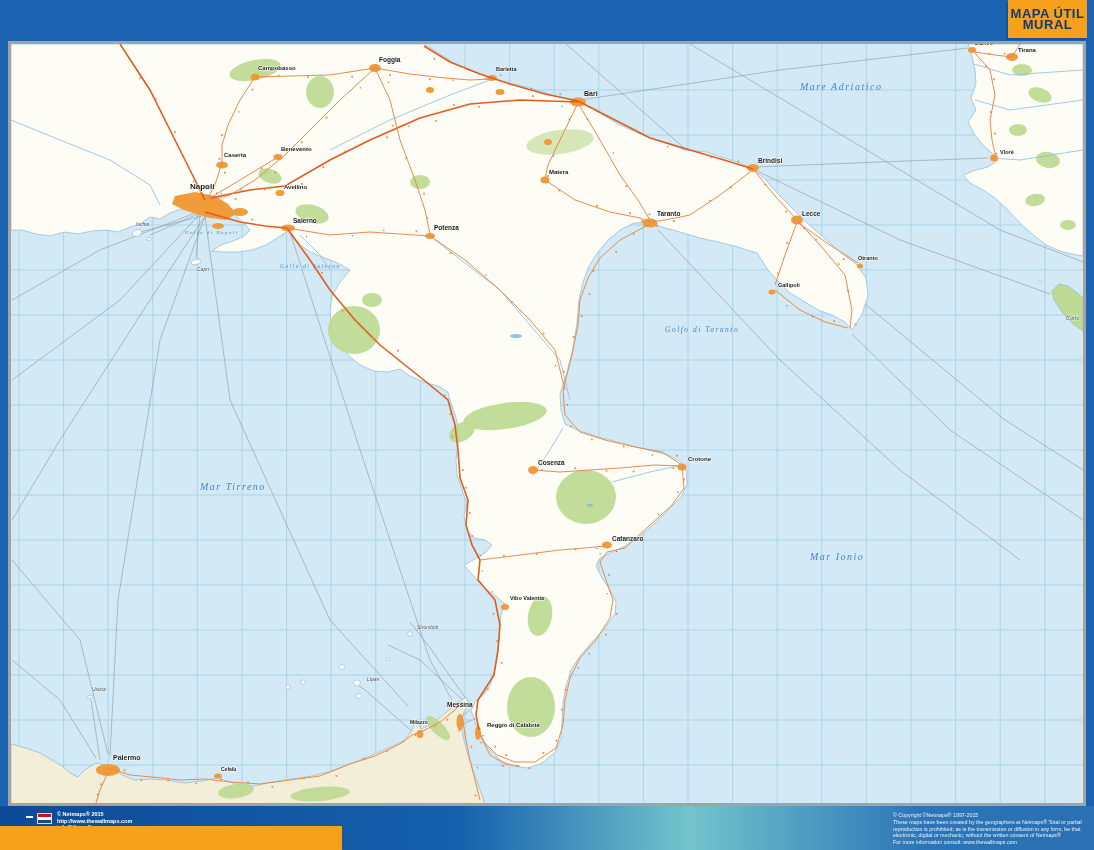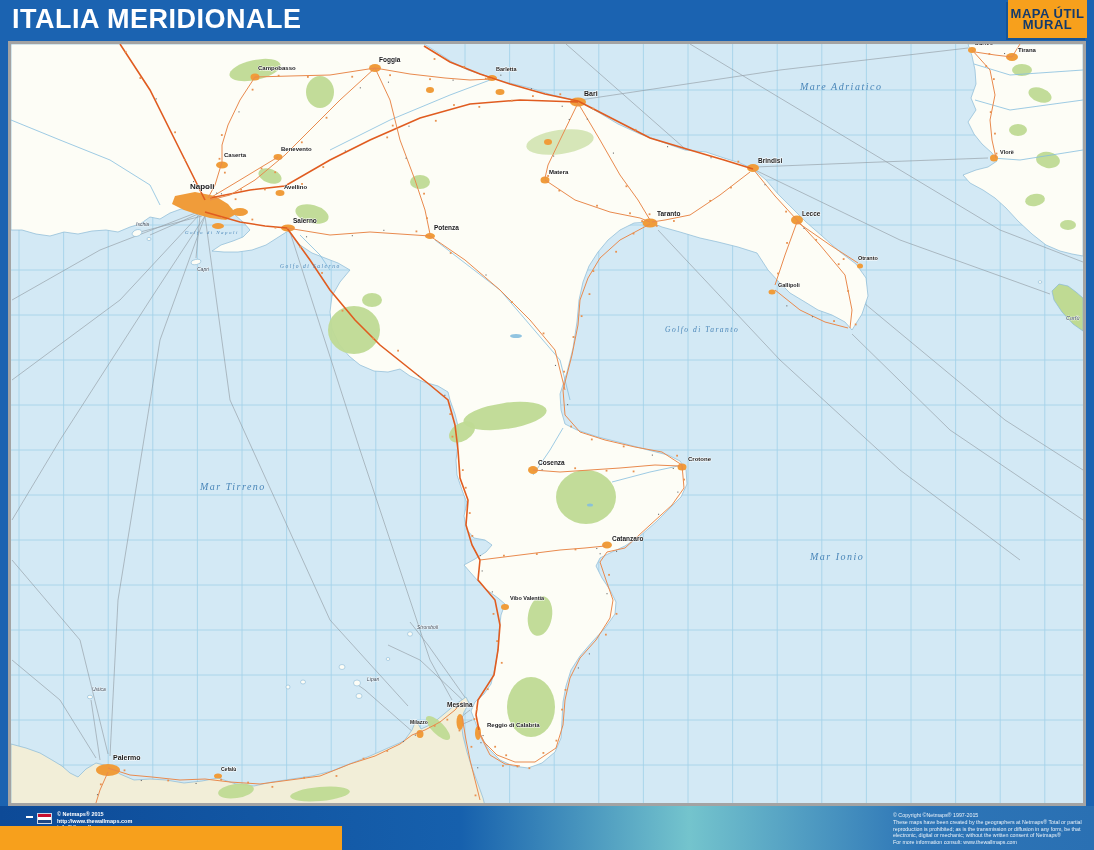--- a/index.html
+++ b/index.html
@@ -33,23 +33,20 @@
             paint-order:stroke;stroke:#ffffff;stroke-width:0.9px;}
   .lbl-sea{font-family:"Liberation Serif",serif;font-style:italic;fill:#4a86b8;letter-spacing:1.5px;}
   .lbl-isl{font-family:"Liberation Sans",sans-serif;font-style:italic;fill:#2c3e50;
            paint-order:stroke;stroke:#ffffff;stroke-width:0.7px;}
 </style>
 </head>
 <body>
 
 <div id="poster">
 
-  <div id="header">
-    <div id="title">ITALIA MERIDIONALE</div>
-  </div>
 
   <div id="badge">
     <span>MAPA ÚTIL</span>
     <span>MURAL</span>
   </div>
 
   <div id="map-wrap">
     <svg id="map-svg" viewBox="11 44 1072 759" preserveAspectRatio="none">
         <rect x="11" y="44" width="1072" height="759" fill="#d3e9f5"></rect>
         <g stroke="#a5d2ea" stroke-width="0.9">

